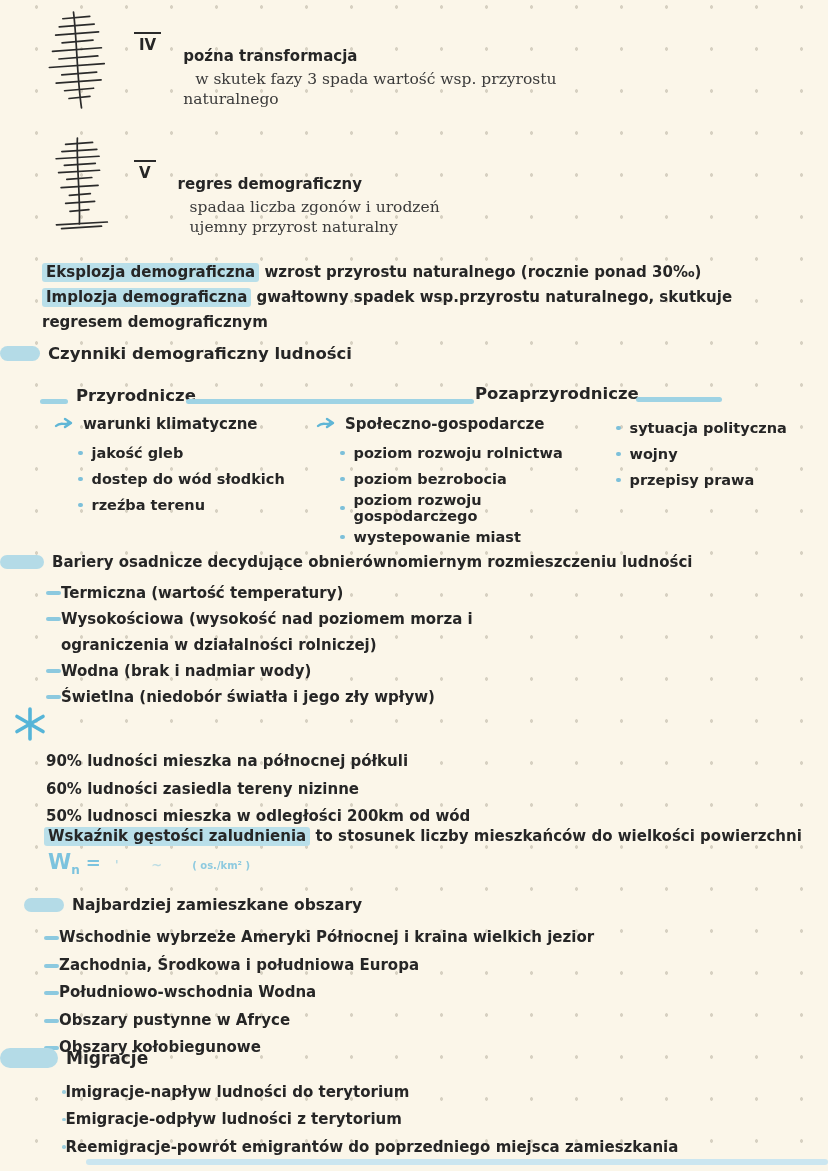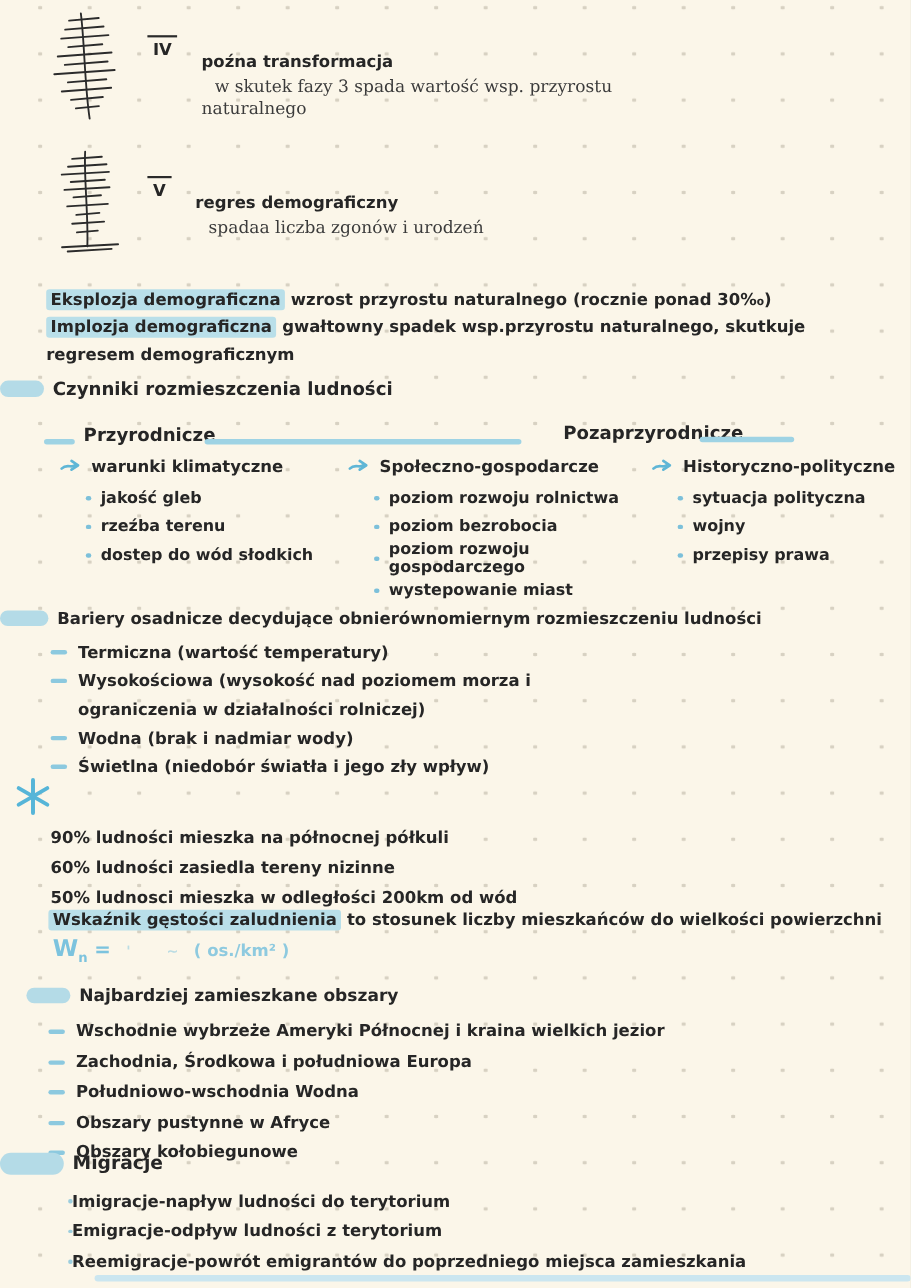--- a/index.html
+++ b/index.html
@@ -33,33 +33,33 @@
   .sec-head { display:flex; align-items:center; gap:8px; font-weight:700; }
 
   .colhdr { position:absolute; font-size:16.5px; font-weight:700; }
 
   .col { position:absolute; font-size:14.5px; font-weight:700; }
   .col-head { display:flex; align-items:center; gap:9px; margin-bottom:7px; font-size:15px; }
   .col ul, .plainlist { list-style:none; margin:0; padding:0; }
   .col ul { padding-left:24px; }
   .col li { display:flex; align-items:center; gap:9px; min-height:26px; }
 
-  .bar-list li, .area-list li { display:flex; align-items:flex-start; gap:10px; line-height:26px; font-size:15px; font-weight:700; }
+  .bar-list li, .area-list li { display:flex; align-items:flex-start; gap:0; line-height:26px; font-size:15px; font-weight:700; }
   .bar-list .dash, .area-list .dash { margin-top:11px; }
   .area-list li { line-height:27.5px; }
   .area-list .dash { margin-top:12px; }
 
   .stats div { line-height:27.5px; font-size:15px; font-weight:700; }
 
   .formula { display:flex; align-items:baseline; color:#7cc3de; font-weight:700; }
   .f-w { font-size:21px; }
   .f-w sub { font-size:12px; }
   .f-eq { font-size:18px; margin-left:6px; }
   .f-marks { font-size:13px; opacity:.5; margin-left:14px; letter-spacing:14px; }
-  .f-unit { font-size:15px; opacity:.85; }
+  .f-unit { font-size:10px; opacity:.85; margin-left:16px; }
 
   .mig-list li { display:flex; align-items:center; min-height:27.5px; font-size:15px; font-weight:700; }
 
   .bottom-bar { position:absolute; left:86px; top:1159px; width:742px; height:6px; border-radius:3px; background:#cbe6f0; }
 </style>
 </head>
 <body>
 
 <div class="page">
 
@@ -103,64 +103,65 @@
         <line x1="27" y1="69" x2="56" y2="68"></line>
         <line x1="31" y1="77" x2="50" y2="76"></line>
         <line x1="17" y1="90" x2="68" y2="89"></line>
         <line x1="22" y1="94" x2="62" y2="93"></line>
       </g>
     </svg>
     <div class="numeral">V</div>
     <div class="phase-text">
       <div class="phase-title">regres demograficzny</div>
       <div class="serif ind1">spadaa liczba zgonów i urodzeń</div>
+      <div class="serif ind1">ujemny przyrost naturalny</div>
     </div>
   </div>
 
   <div class="abs defs" style="left:42px; top:260px;">
     <div>
       <span class="hl">Eksplozja demograficzna</span><span> wzrost przyrostu naturalnego (rocznie ponad 30‰)</span>
     </div>
     <div>
       <span class="hl">Implozja demograficzna</span><span> gwałtowny spadek wsp.przyrostu naturalnego, skutkuje</span>
     </div>
     <div>regresem demograficznym</div>
   </div>
 
   <div class="abs sec-head" style="left:0px; top:344px; font-size:16.5px;">
     <span class="blob" style="width:40px; height:15px;"></span>
-    <span>Czynniki rozmieszczenia ludności</span>
+    <span>Czynniki demograficzny ludności</span>
   </div>
 
   <span class="hline" style="left:40px; top:399px; width:28px;"></span>
   <div class="colhdr" style="left:76px; top:386px;">Przyrodnicze</div>
   <span class="hline" style="left:186px; top:399px; width:288px;"></span>
-  <div class="colhdr" style="left:512px; top:384px;text-align:center;">Pozaprzyrodnicze</div>
+  <div class="colhdr" style="left:475px; top:384px;text-align:center;">Pozaprzyrodnicze</div>
   <span class="hline" style="left:636px; top:397px; width:86px;"></span>
 
   <div class="col" style="left:54px; top:415px; width:252px;">
     <div class="col-head">
       <svg width="20" height="14" viewBox="0 0 20 14">
         <path d="M2 9 C7 4 11 9 14 6" fill="none" stroke="#5fb6d6" stroke-width="2.4" stroke-linecap="round"></path>
         <path d="M11 2 L17 6 L11 10" fill="none" stroke="#5fb6d6" stroke-width="2.4" stroke-linejoin="round" stroke-linecap="round"></path>
       </svg>
       <span>warunki klimatyczne</span>
     </div>
     <ul>
       <li>
           <span class="dot"></span>
           <span>jakość gleb</span>
         </li>
       <li>
           <span class="dot"></span>
+          <span>dostep do wód słodkich</span>
+        </li>
+      <li>
+          <span class="dot"></span>
           <span>rzeźba terenu</span>
-        </li>
-      <li>
-          <span class="dot"></span>
-          <span>dostep do wód słodkich</span>
         </li>
     </ul>
   </div>
 
   <div class="col" style="left:316px; top:415px; width:282px;">
     <div class="col-head">
       <svg width="20" height="14" viewBox="0 0 20 14">
         <path d="M2 9 C7 4 11 9 14 6" fill="none" stroke="#5fb6d6" stroke-width="2.4" stroke-linecap="round"></path>
         <path d="M11 2 L17 6 L11 10" fill="none" stroke="#5fb6d6" stroke-width="2.4" stroke-linejoin="round" stroke-linecap="round"></path>
       </svg>
@@ -180,27 +181,20 @@
           <span>poziom rozwoju gospodarczego</span>
         </li>
       <li>
           <span class="dot"></span>
           <span>wystepowanie miast</span>
         </li>
     </ul>
   </div>
 
   <div class="col" style="left:592px; top:415px; width:232px;">
-    <div class="col-head">
-      <svg width="20" height="14" viewBox="0 0 20 14">
-        <path d="M2 9 C7 4 11 9 14 6" fill="none" stroke="#5fb6d6" stroke-width="2.4" stroke-linecap="round"></path>
-        <path d="M11 2 L17 6 L11 10" fill="none" stroke="#5fb6d6" stroke-width="2.4" stroke-linejoin="round" stroke-linecap="round"></path>
-      </svg>
-      <span>Historyczno-polityczne</span>
-    </div>
     <ul>
       <li>
           <span class="dot"></span>
           <span>sytuacja polityczna</span>
         </li>
       <li>
           <span class="dot"></span>
           <span>wojny</span>
         </li>
       <li>

